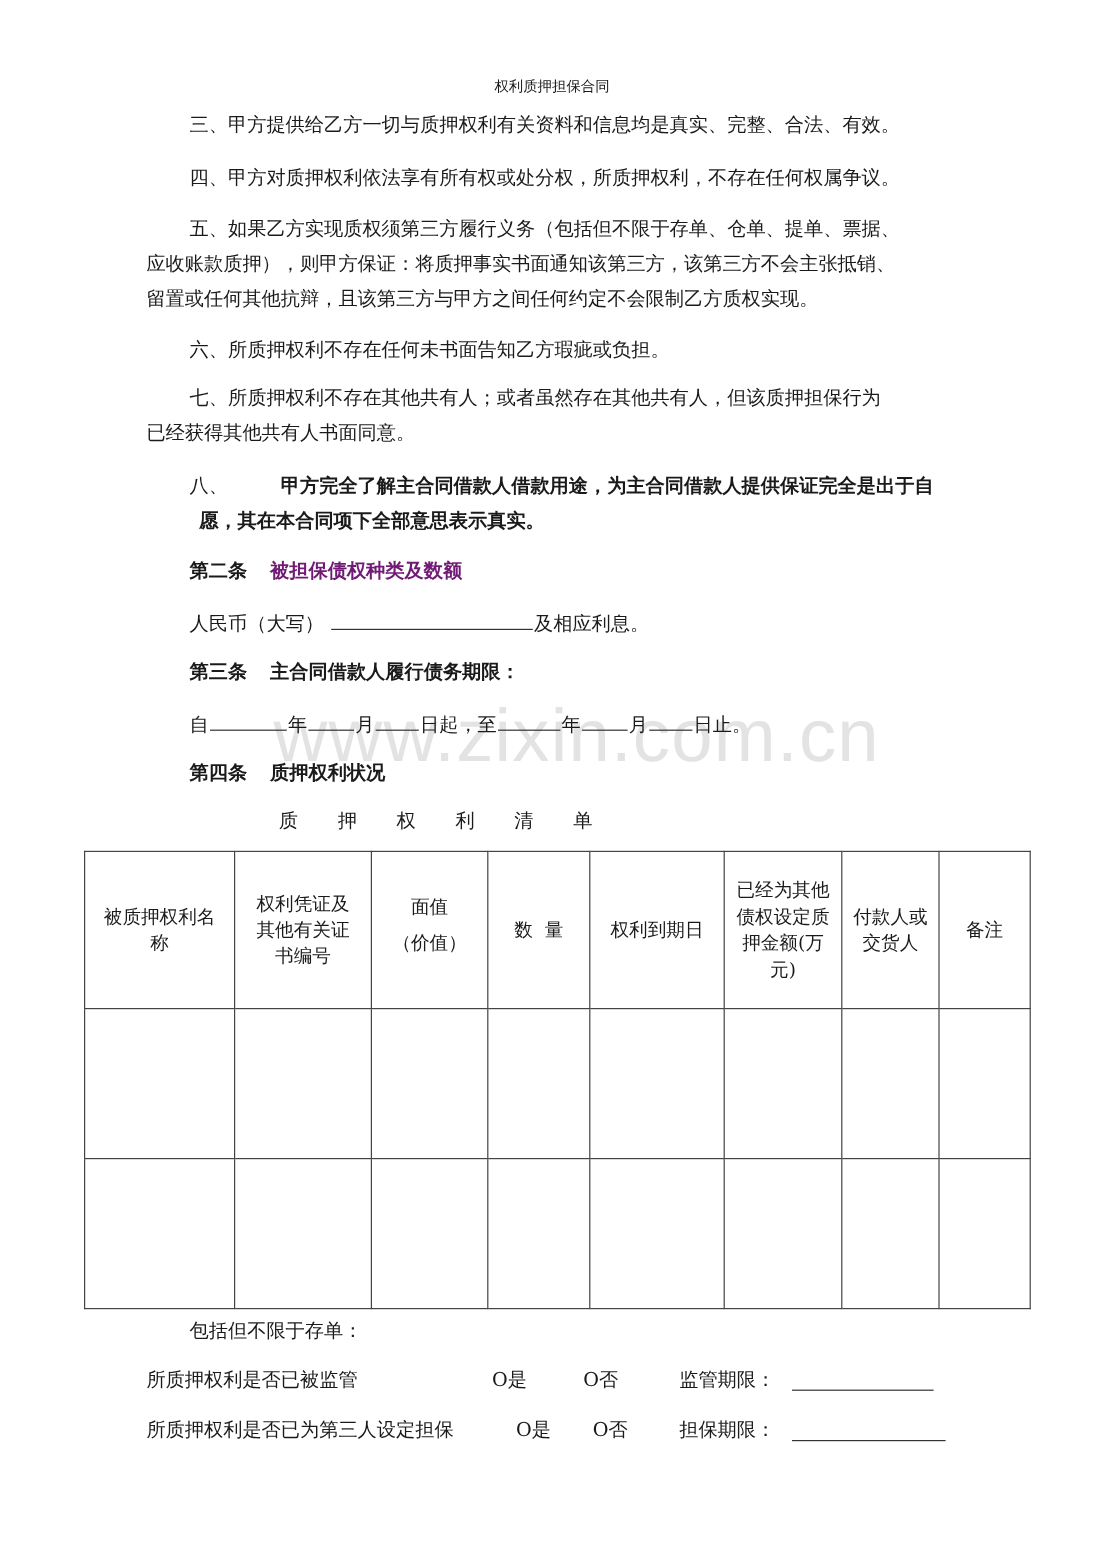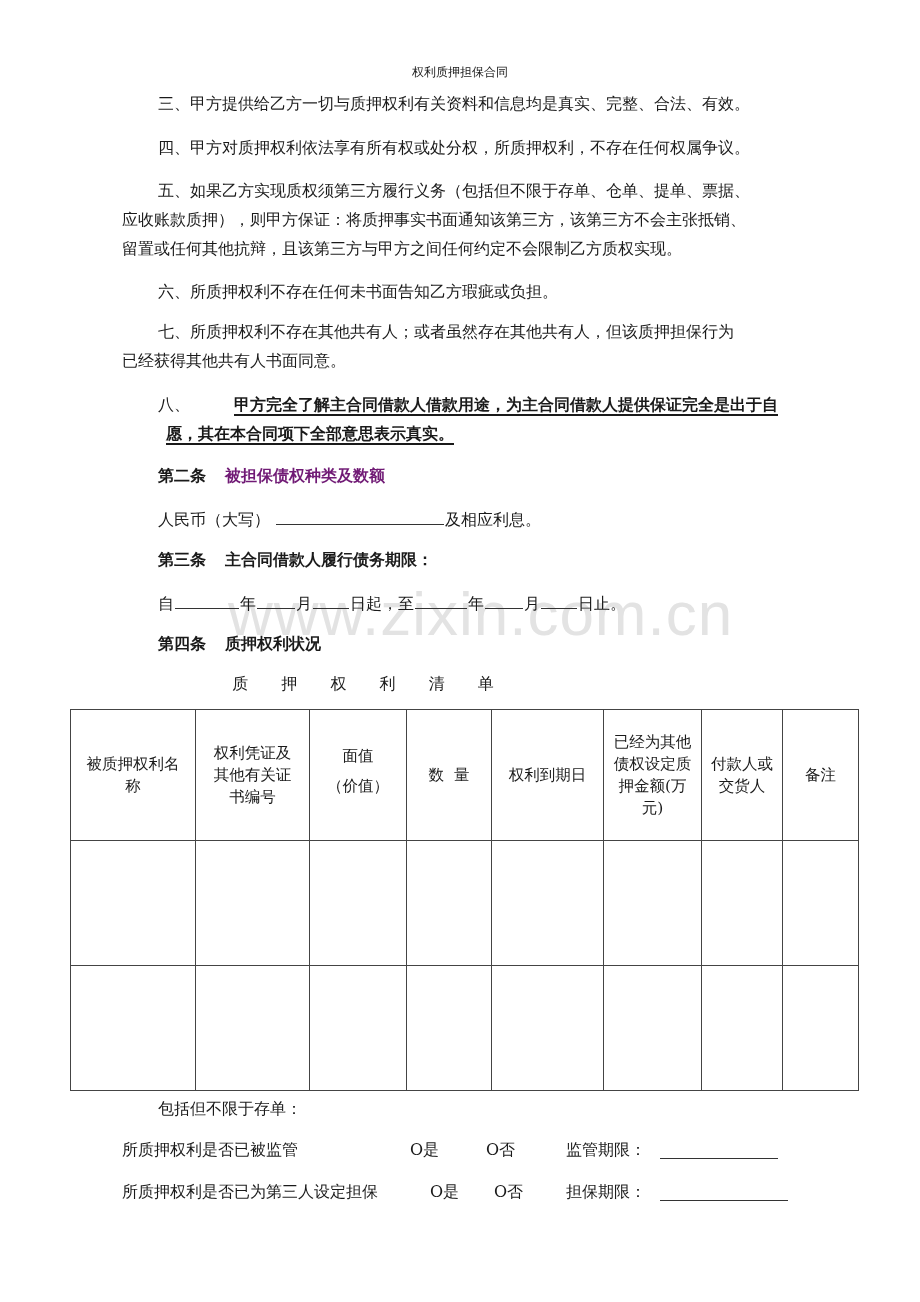--- a/index.html
+++ b/index.html
@@ -2,21 +2,21 @@
 <html><head>
 <meta charset="utf-8">
 <style>
   html, body { margin:0; padding:0; background:#ffffff; }
   body { width:920px; height:1302px; position:relative; overflow:hidden;
          font-family:"DejaVu Serif","Liberation Serif",serif; color:#1a1a1a; }
   .abs { position:absolute; white-space:nowrap; }
   .doc-title { top:64px; left:0; width:920px; text-align:center; font-size:12px; }
   .p { font-size:16px; left:122px; }
   .bold { font-weight:bold; font-family:"DejaVu Sans","Liberation Sans",sans-serif; }
-  .ul { text-decoration:underline; text-decoration-thickness:1.5px; text-underline-offset:4px;padding-left:44px; }
+  .ul { text-decoration-thickness:1.5px; text-underline-offset:4px;padding-left:44px; }
   .red { color:#701a75; }
   .blank { display:inline-block; border-bottom:1.3px solid #333; height:16px; vertical-align:baseline; margin:0 1px; }
   .watermark { top:578px; left:228px; font-family:"Liberation Sans","DejaVu Sans",sans-serif;
                font-size:62px; color:#e3e3e3; letter-spacing:1px; }
   .list-title { top:674px; left:0; width:740px; text-align:center; font-size:16px; letter-spacing:14px; }
   table.grid { position:absolute; left:70px; top:709px; border-collapse:collapse; table-layout:fixed; }
   table.grid td, table.grid th { border:1.4px solid #444; font-weight:normal; font-size:15.5px;
          text-align:center; vertical-align:middle; line-height:22px; padding:0 2px; color:#1a1a1a; }
   table.grid tr.head { height:131px; }
   table.grid tr.body { height:125px; }

